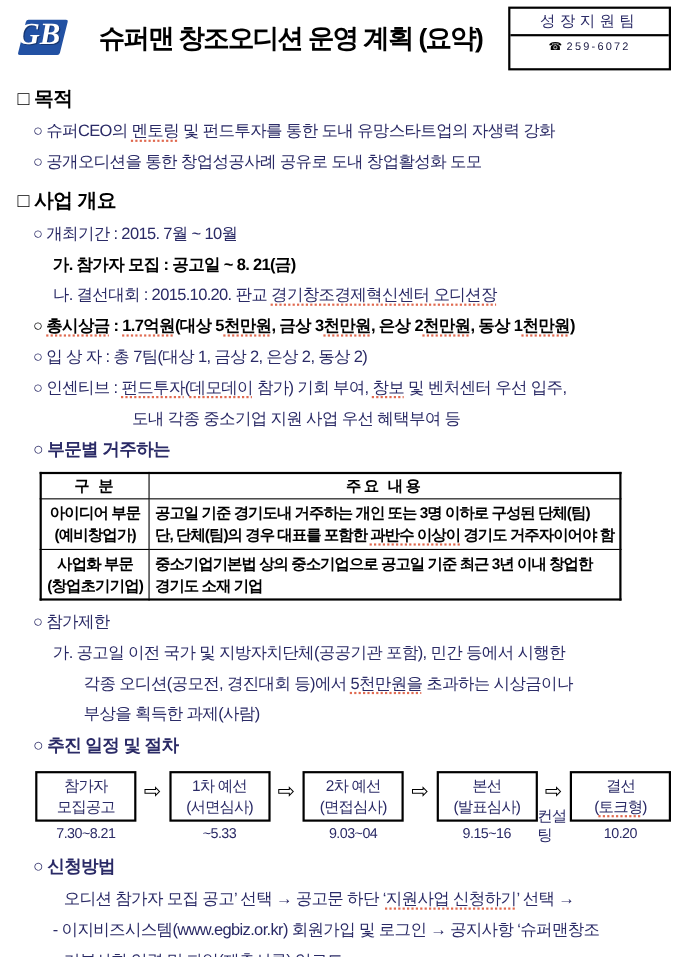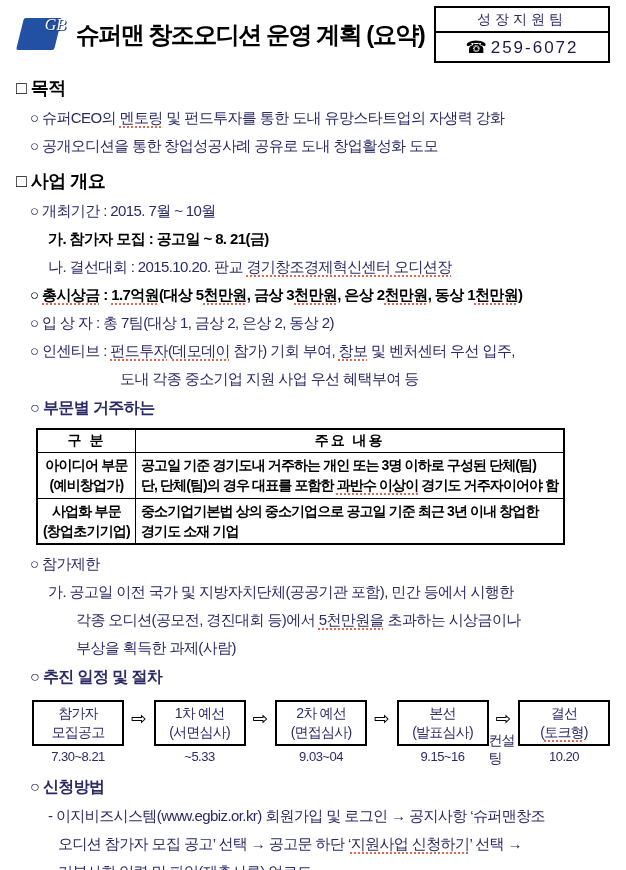--- a/index.html
+++ b/index.html
@@ -13,34 +13,34 @@
   .page { padding:6px 16px 0 16px; position:relative; }
 
   
   .hdr { display:flex; align-items:center; margin-bottom:10px; }
   .logo-wrap { width:50px; height:42px; position:relative; flex:0 0 auto; }
   .logo-shape {
     position:absolute; left:4px; top:4px; width:38px; height:32px;
     background:#2251a3; transform:skewX(-14deg); border-radius:2px;
   }
   .logo-txt {
-    position:absolute; left:0; top:2px; width:100%; text-align:right;
-    font-family:"Liberation Serif",serif; font-style:italic; font-weight:normal;
-    font-size:16px; color:#ffffff; text-shadow:1px 1px 0 #16356e;
+    position:absolute; left:0; top:2px; width:100%; text-align:left;
+    font-family:"Liberation Serif",serif; font-style:italic; font-weight:bold;
+    font-size:28px; color:#ffffff; text-shadow:1px 1px 0 #16356e;
   }
   .title {
     flex:1; text-align:center; font-size:24px; font-weight:bold; color:#000;
     letter-spacing:-1.5px; white-space:nowrap; padding:0 4px;
   }
-  .contact-box { flex:0 0 auto; width:176px; border:2px solid #000; text-align:center; }
+  .contact-box { flex:0 0 auto; width:148px; border:2px solid #000; text-align:center; }
   .contact-team {
     font-size:14px; padding:3px 0 2px 0; border-bottom:2px solid #000;
     letter-spacing:4px; color:#2a2a66;
   }
-  .contact-phone { font-size:17px; padding:4px 0 3px 0; letter-spacing:2px; color:#1a1a44; }
+  .contact-phone { font-size:10px; padding:4px 0 14px 0; letter-spacing:2px; color:#1a1a44; }
   .phone-icon { color:#000; letter-spacing:0; margin-right:4px; }
 
   
   .h2 { font-size:18px; font-weight:bold; color:#000; margin:13px 0 9px 0; white-space:nowrap; letter-spacing:-0.5px;}
   .line { font-size:15px; white-space:nowrap; letter-spacing:-0.6px; margin:9px 0; }
   .b1 { margin-left:14px; }            
   .b2 { margin-left:32px; }            
   .bold-black { font-weight:bold; color:#000; }
   .h3 { font-weight:bold; font-size:16px; }
   .cont-incentive { margin-left:104px; }
@@ -187,17 +187,17 @@
     <div class="stage">
       <div class="stage-box">
         <div>결선</div>
         <div><span>(</span><span class="sq">토크형</span><span>)</span></div>
       </div>
       <div class="stage-date">10.20</div>
     </div>
   </div>
 
   <div class="line b1 h3">○ 신청방법</div>
+  <div class="line cont-apply"><span>오디션 참가자 모집 공고’ 선택 → 공고문 하단 ‘</span><span class="sq">지원사업 신청하기</span><span>’ 선택 →</span></div>
   <div class="line b2"><span>- 이지비즈시스템(www.egbiz.or.kr) 회원가입 및 로그인 → 공지사항 ‘슈퍼맨창조</span></div>
-  <div class="line cont-apply"><span>오디션 참가자 모집 공고’ 선택 → 공고문 하단 ‘</span><span class="sq">지원사업 신청하기</span><span>’ 선택 →</span></div>
   <div class="line cont-apply"><span>기본사항 입력 및 파일(제출서류) 업로드</span></div>
 
 </div>
 
 </body></html>

